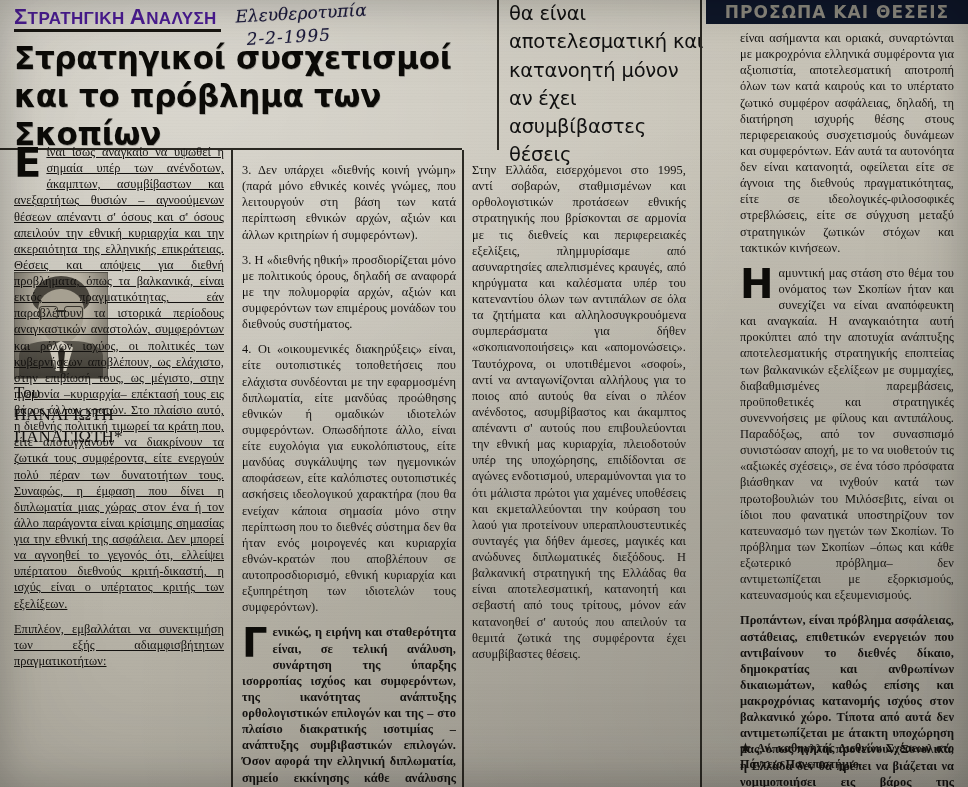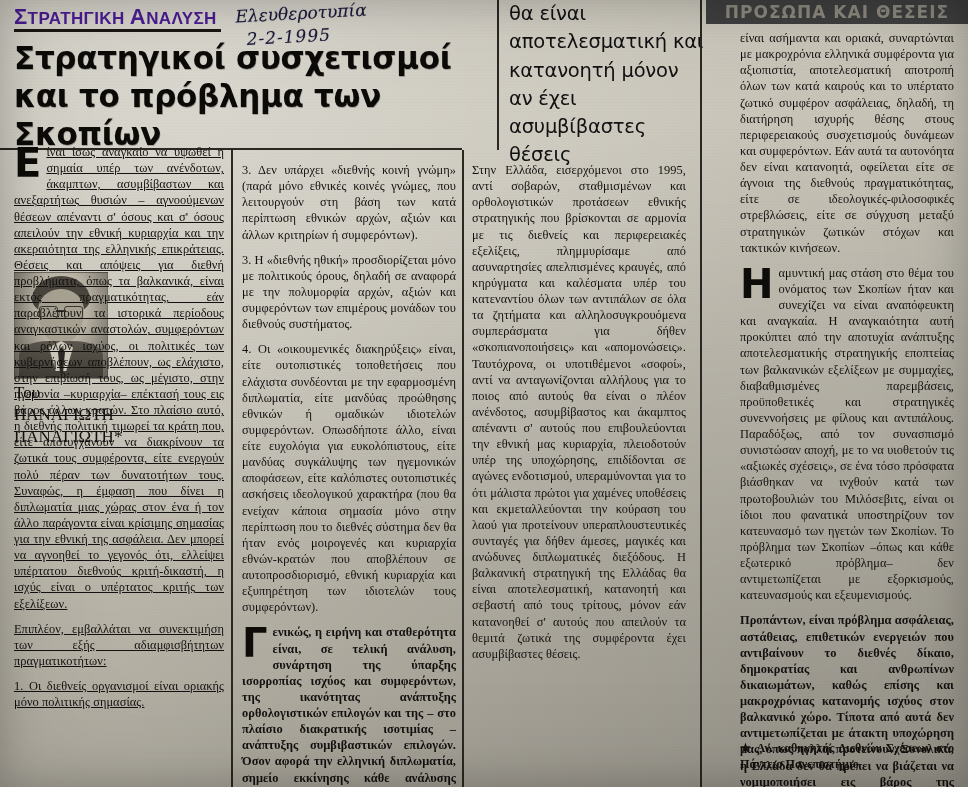--- a/index.html
+++ b/index.html
@@ -98,21 +98,21 @@
     line-height: 1.45;
     color: #111;
     letter-spacing: -0.2px;
   }
   .banner-ghost {
     position: absolute;
     left: 706px;
     top: 0px;
     width: 262px;
     height: 24px;
-    background: #404040;
+    background: #0f172a;
     color: #8e8b80;
     font-family: "DejaVu Sans", sans-serif;
     font-weight: bold;
     font-size: 17px;
     letter-spacing: 1px;
     display: flex;
     align-items: center;
     justify-content: center;
     overflow: hidden;
   }
@@ -270,21 +270,20 @@
   </div>
   <div class="byline">
     <div>Του</div>
     <div>ΠΑΝΑΓΙΩΤΗ</div>
     <div>ΠΑΝΑΓΙΩΤΗ*</div>
   </div>
 
   <div class="col col-1">
     <p class="dropcap">Είναι ίσως αναγκαίο να υψωθεί η σημαία υπέρ των ανένδοτων, άκαμπτων, ασυμβίβαστων και ανεξαρτήτως θυσιών – αγνοούμενων θέσεων απέναντι σ' όσους και σ' όσους απειλούν την εθνική κυριαρχία και την ακεραιότητα της ελληνικής επικράτειας. Θέσεις και απόψεις για διεθνή προβλήματα, όπως τα βαλκανικά, είναι εκτός πραγματικότητας, εάν παραβλέπουν τα ιστορικά περίοδους αναγκαστικών αναστολών, συμφερόντων και ρόλων ισχύος, οι πολιτικές των κυβερνήσεων αποβλέπουν, ως ελάχιστο, στην επιβίωσή τους, ως μέγιστο, στην ηγεμονία –κυριαρχία– επέκτασή τους εις βάρος άλλων κρατών. Στο πλαίσιο αυτό, η διεθνής πολιτική τιμωρεί τα κράτη που, είτε αποτυγχάνουν να διακρίνουν τα ζωτικά τους συμφέροντα, είτε ενεργούν πολύ πέραν των δυνατοτήτων τους. Συναφώς, η έμφαση που δίνει η διπλωματία μιας χώρας στον ένα ή τον άλλο παράγοντα είναι κρίσιμης σημασίας για την εθνική της ασφάλεια. Δεν μπορεί να αγνοηθεί το γεγονός ότι, ελλείψει υπέρτατου διεθνούς κριτή-δικαστή, η ισχύς είναι ο υπέρτατος κριτής των εξελίξεων.</p>
     <p>Επιπλέον, εμβαλλάται να συνεκτιμήση των εξής αδιαμφισβήτητων πραγματικοτήτων:</p>
-    <p>1. Οι διεθνείς οργανισμοί είναι οριακής μόνο πολιτικής σημασίας.</p>
   </div>
 
   <div class="col col-2">
     <p>3. Δεν υπάρχει «διεθνής κοινή γνώμη» (παρά μόνο εθνικές κοινές γνώμες, που λειτουργούν στη βάση των κατά περίπτωση εθνικών αρχών, αξιών και άλλων κριτηρίων ή συμφερόντων).</p>
     <p>3. Η «διεθνής ηθική» προσδιορίζεται μόνο με πολιτικούς όρους, δηλαδή σε αναφορά με την πολυμορφία αρχών, αξιών και συμφερόντων των επιμέρους μονάδων του διεθνούς συστήματος.</p>
     <p>4. Οι «οικουμενικές διακηρύξεις» είναι, είτε ουτοπιστικές τοποθετήσεις που ελάχιστα συνδέονται με την εφαρμοσμένη διπλωματία, είτε μανδύας προώθησης εθνικών ή ομαδικών ιδιοτελών συμφερόντων. Οπωσδήποτε άλλο, είναι είτε ευχολόγια για ευκολόπιστους, είτε μανδύας συγκάλυψης των ηγεμονικών αποφάσεων, είτε καλόπιστες ουτοπιστικές ασκήσεις ιδεολογικού χαρακτήρα (που θα ενείχαν κάποια σημασία μόνο στην περίπτωση που το διεθνές σύστημα δεν θα ήταν ενός μοιρογενές και κυριαρχία εθνών-κρατών που αποβλέπουν σε αυτοπροσδιορισμό, εθνική κυριαρχία και εξυπηρέτηση των ιδιοτελών τους συμφερόντων).</p>
     <p class="dropcap bold-para">Γενικώς, η ειρήνη και σταθερότητα είναι, σε τελική ανάλυση, συνάρτηση της ύπαρξης ισορροπίας ισχύος και συμφερόντων, της ικανότητας ανάπτυξης ορθολογιστικών επιλογών και της – στο πλαίσιο διακρατικής ισοτιμίας – ανάπτυξης συμβιβαστικών επιλογών. Όσον αφορά την ελληνική διπλωματία, σημείο εκκίνησης κάθε ανάλυσης επιβάλλεται να είναι η απτή πραγματικότητα, δηλαδή ότι το περιφερειακό μας περιβάλλον είναι – και θα συνεχίσει να είναι – αναρχο: Βία, απειλή χρήσης βίας, αλλαγές συνόρων, εθνική απειλή, ρευστές συμμαχίες, συνεχείς εξωτερικές παρεμβάσεις, κα-</p>
   </div>
 
   <div class="col col-3">

